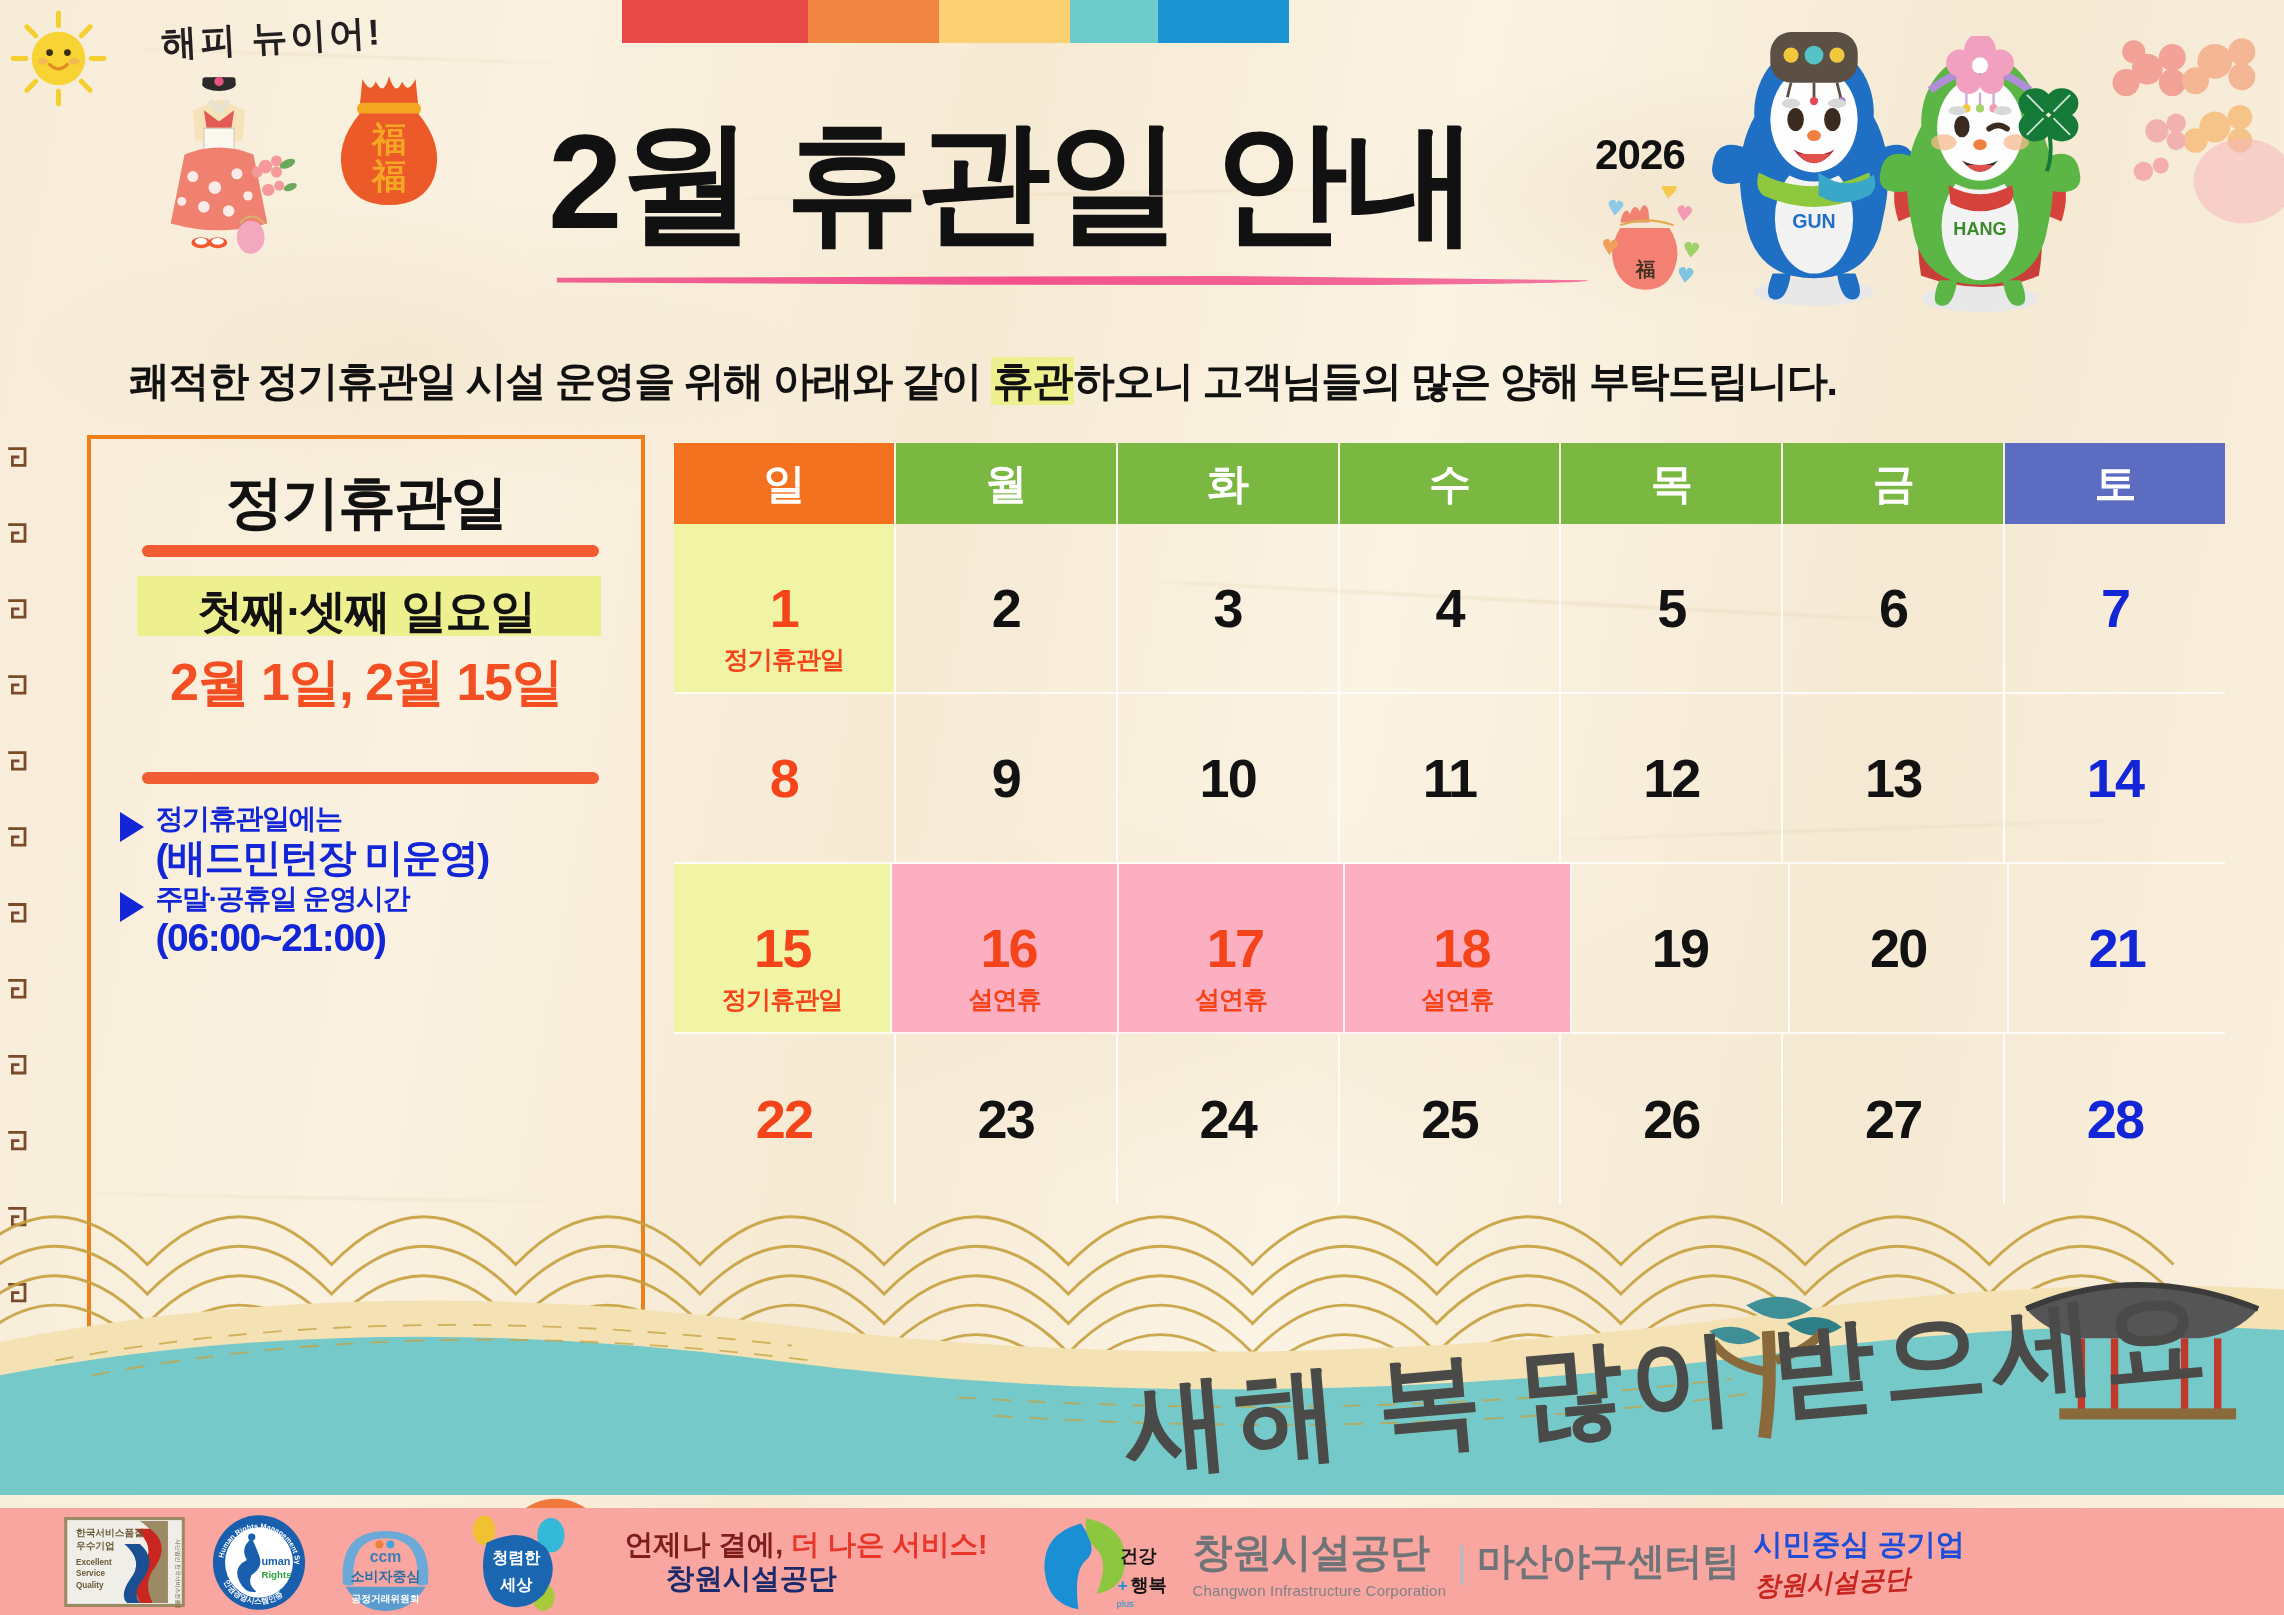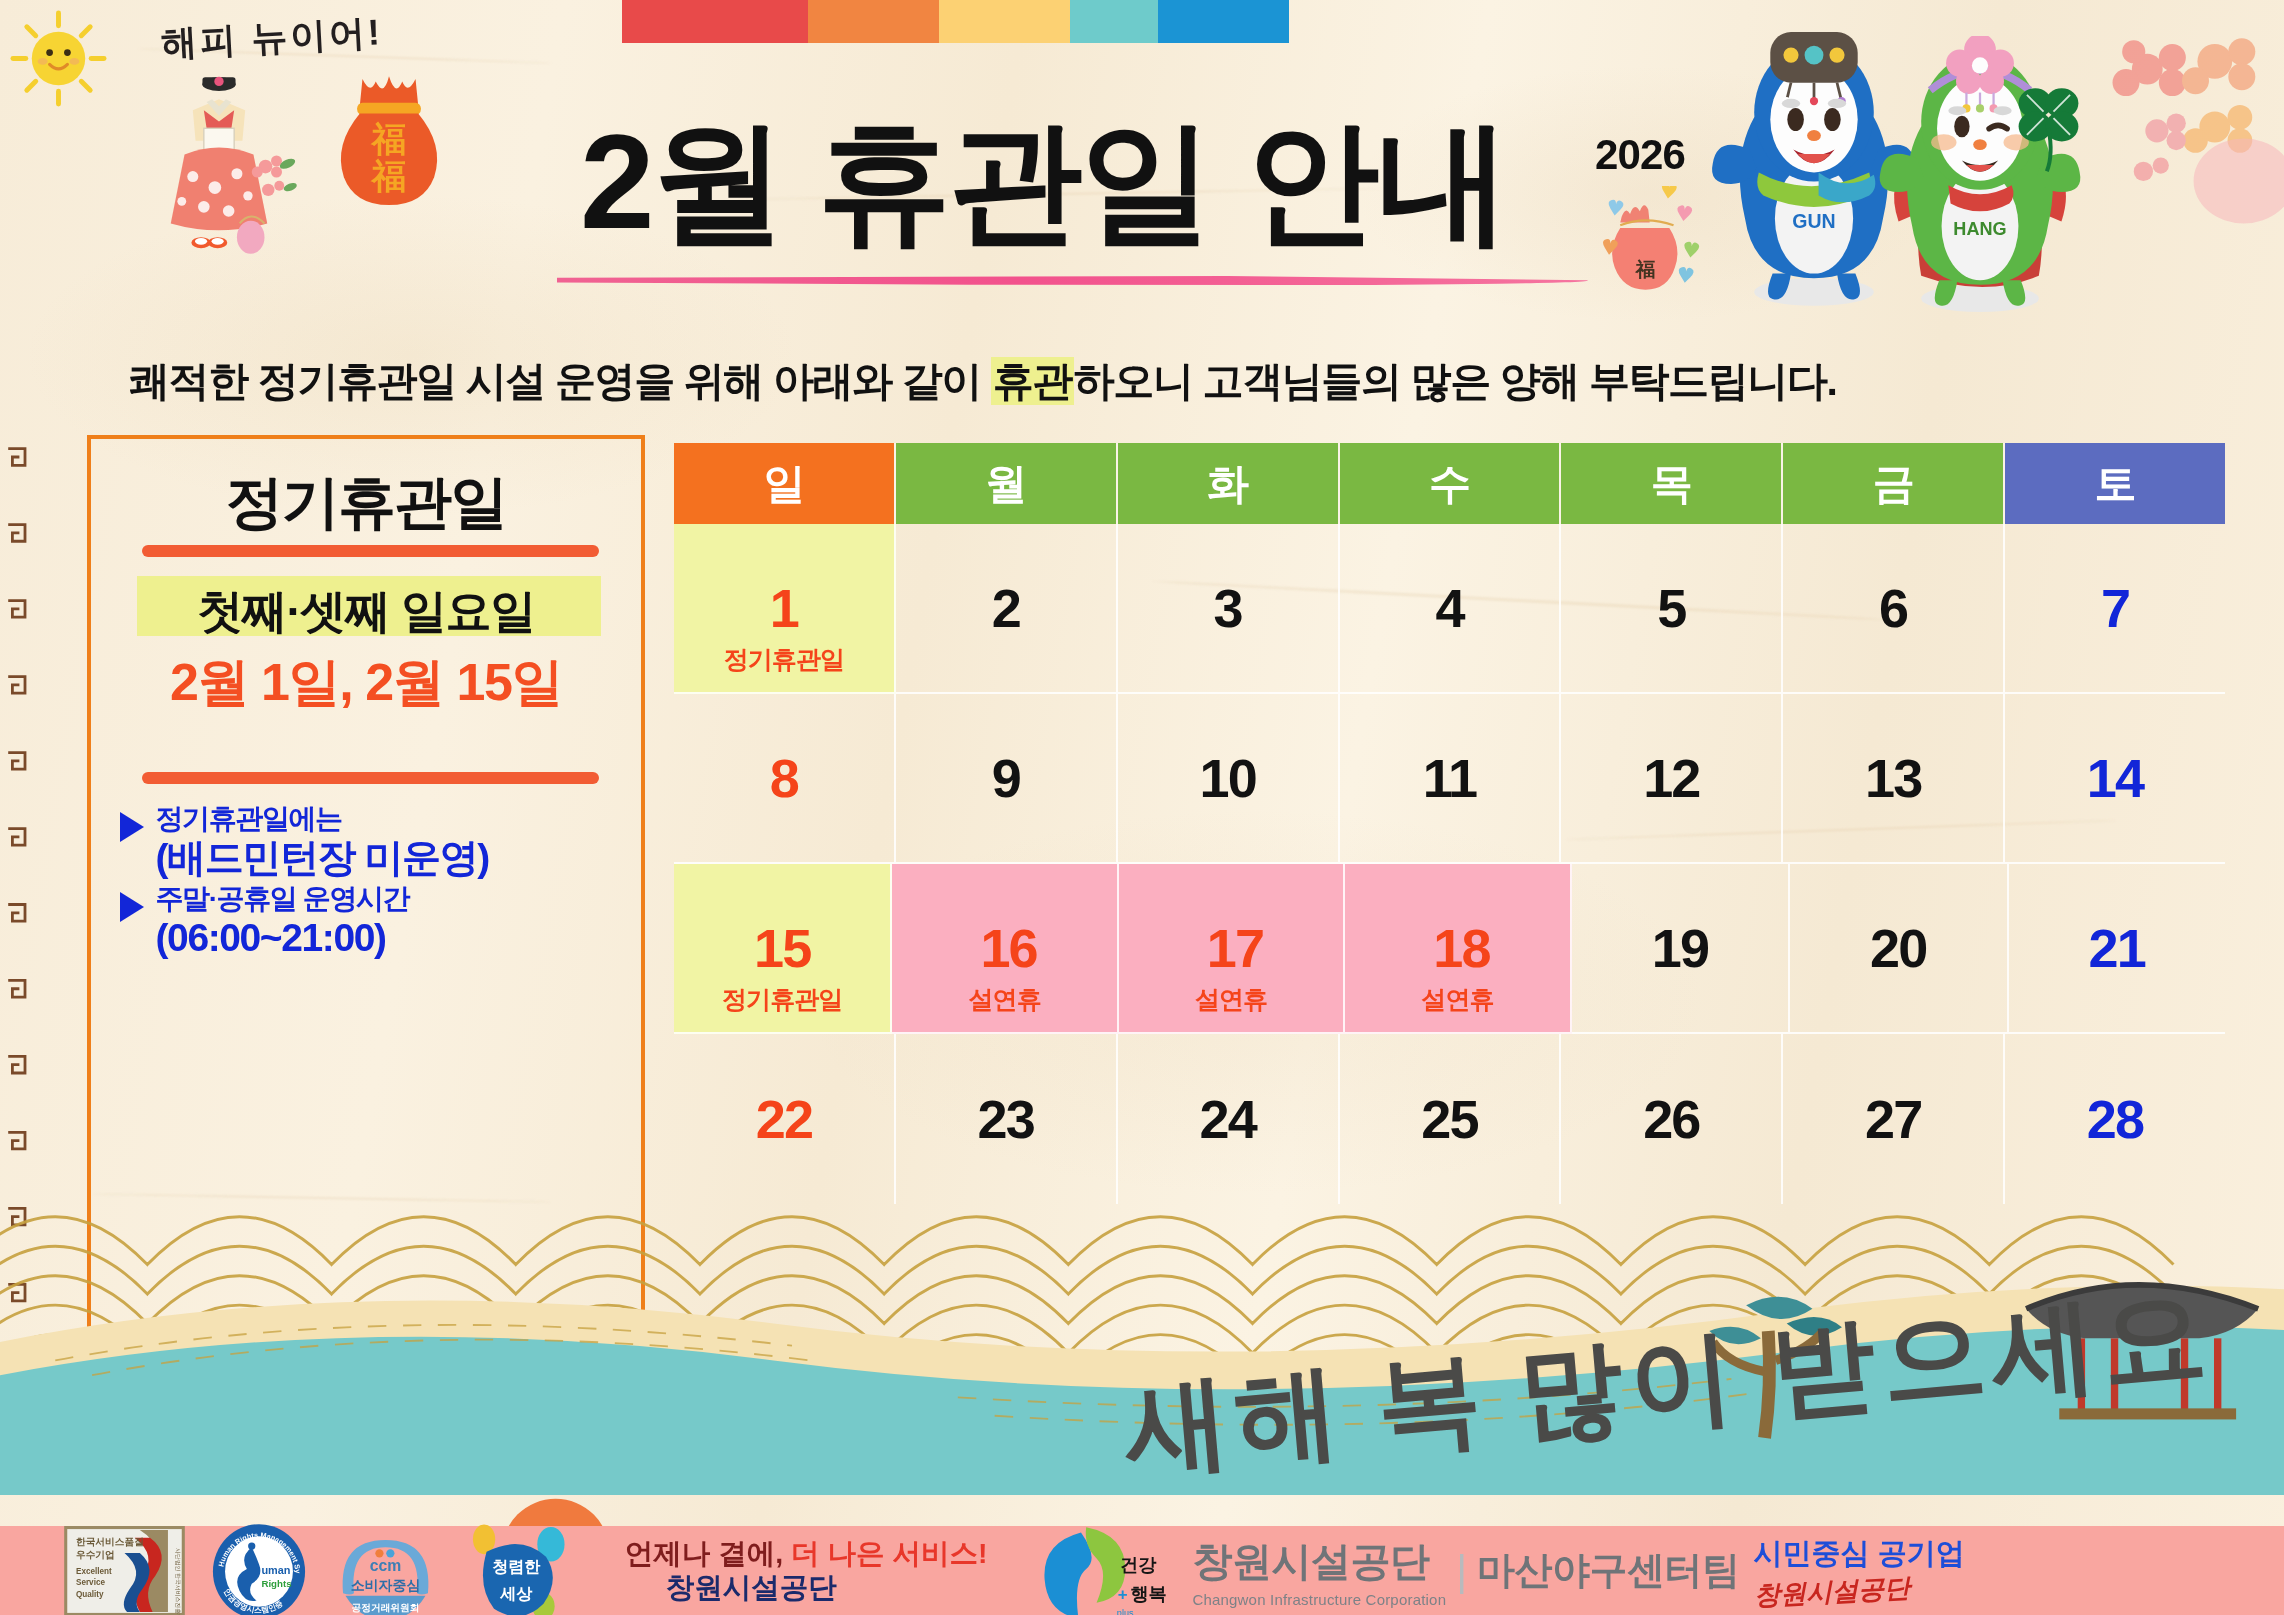--- a/index.html
+++ b/index.html
@@ -33,21 +33,21 @@
     letter-spacing:2.8px; transform:rotate(-3deg);
     font-family:"Liberation Sans", sans-serif;
   }
   #hny-highlight {
     position:absolute; left:154px; top:41px; width:272px; height:19.3px;
     background:#ecd62b; opacity:.92; transform:rotate(-1deg); z-index:-1;
   }
   #fortune-bag { position:absolute; left:322px; top:71px; width:134px; height:138px; }
 
   
-  #title-wrap { position:absolute; left:580px; top:115px; width:1243px; }
+  #title-wrap { position:absolute; left:548px; top:115px; width:1243px; }
   #title {
     font-size:134px; font-weight:900; color:#111; letter-spacing:-2.8px;
     line-height:1; white-space:nowrap;
   }
   #title-year {
     position:absolute; left:1595px; top:131px;
     font-size:42px; font-weight:900; color:#111; letter-spacing:-0.9px;
   }
   #title-underline {
     position:absolute; left:557px; top:276px; width:1031px; height:9.2px;
@@ -154,21 +154,21 @@
   #scenery { position:absolute; left:0; bottom:121px; width:2284px; height:341px; overflow:hidden; }
   #calligraphy {
     position:absolute; left:1123px; bottom:163px;
     font-size:104px; font-weight:900; color:#4a4a48;
     letter-spacing:6.4px; transform: rotate(-5deg);
     white-space:nowrap; font-family:"Liberation Serif", serif;
   }
 
   
   #footer {
-    position:absolute; left:0; bottom:0; width:2284px; height:90px;
+    position:absolute; left:0; bottom:0; width:2284px; height:108px;
     background:#f9a6a0; display:flex; align-items:center;
   }
   .logo { flex:0 0 auto; margin-left:16.6px; }
 
   
   #leftpattern { position:absolute; left:3.7px; top:428px; width:28px; height:953px; }
 
   .nb { white-space:nowrap; }
 </style>
 </head>

